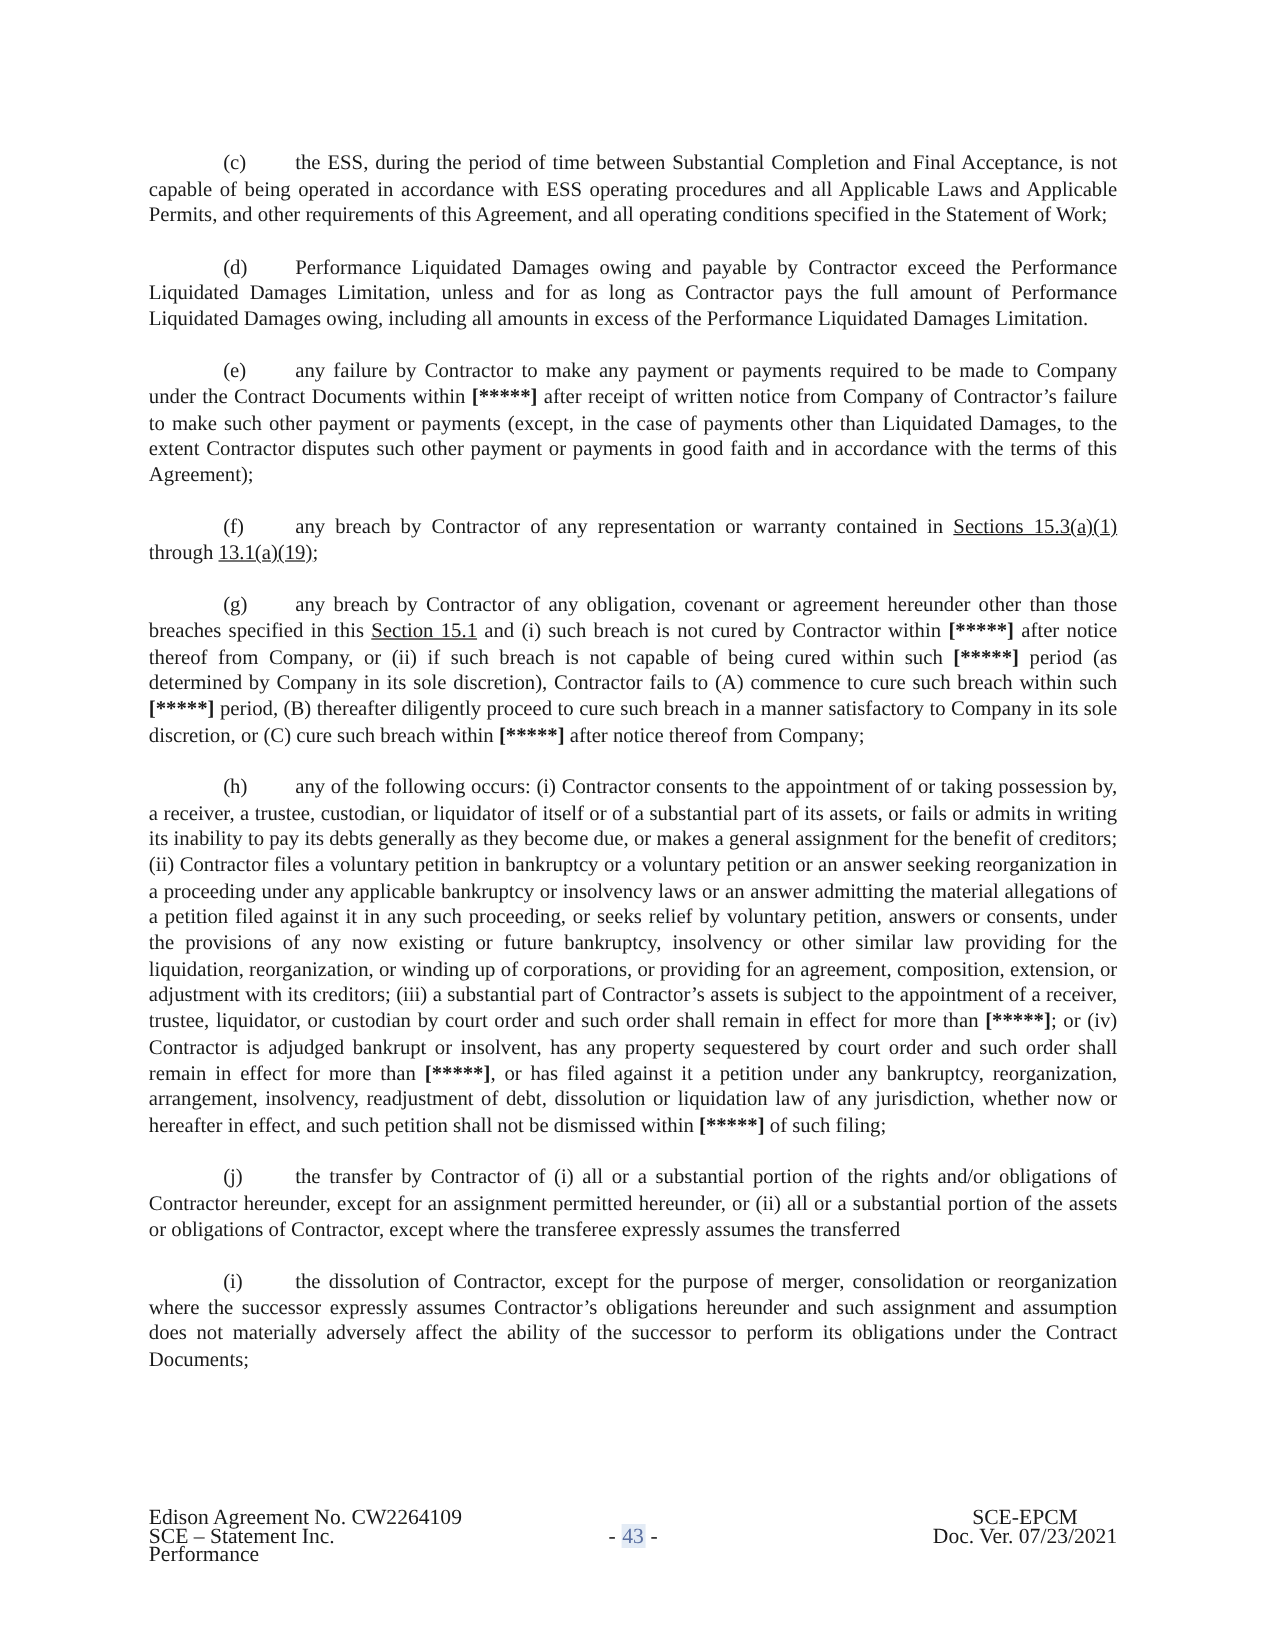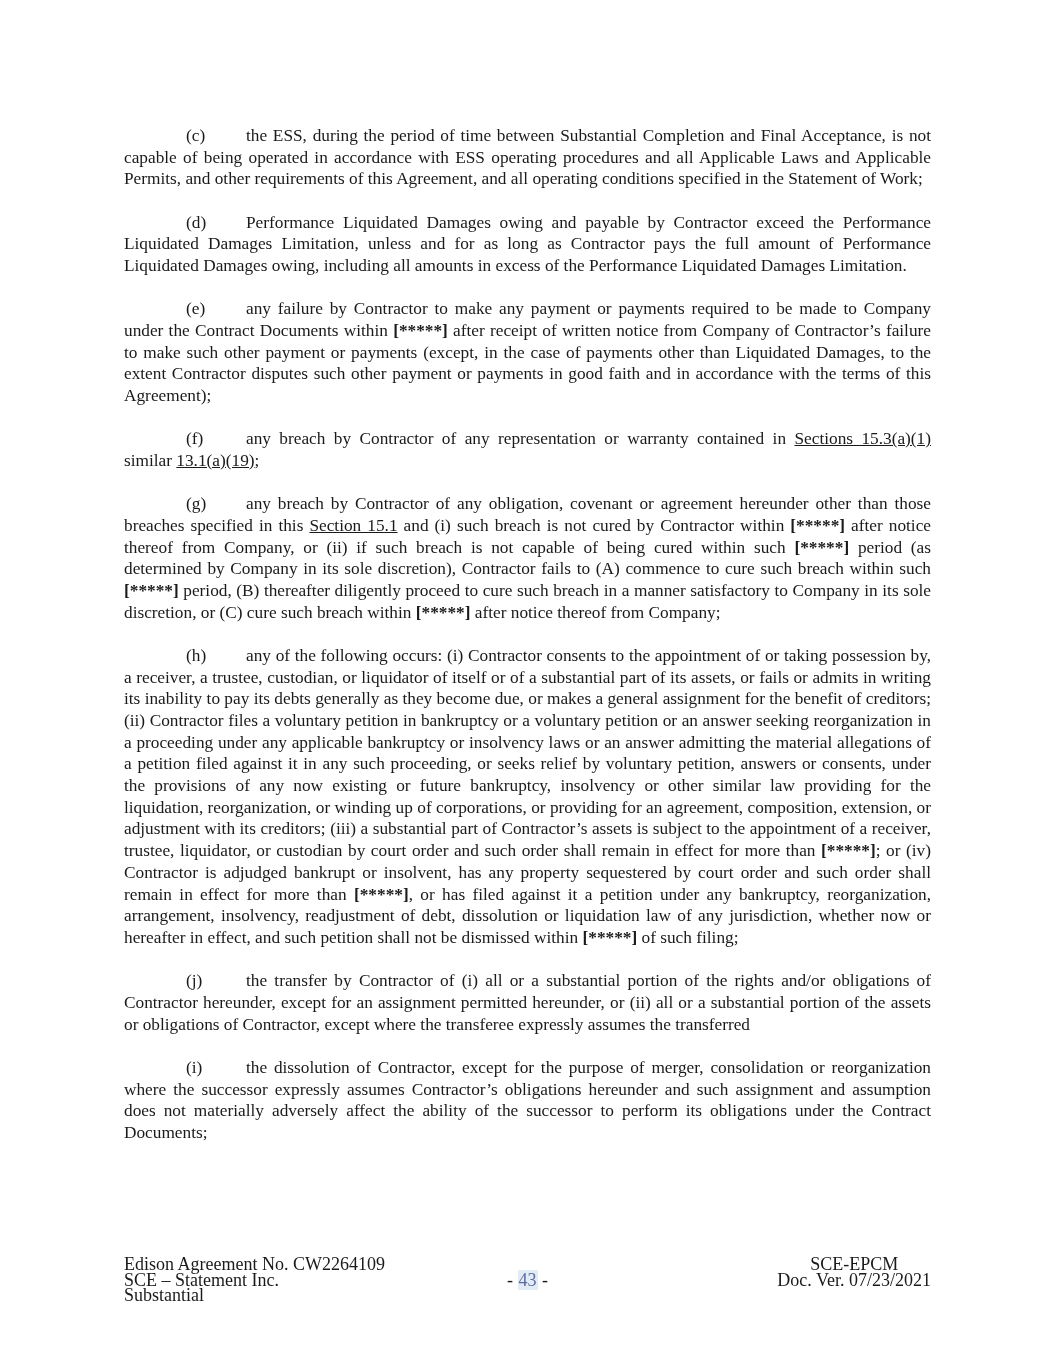--- a/index.html
+++ b/index.html
@@ -27,32 +27,32 @@
   .pgnum { background: #e3ebf5; color: #5a6fa0; padding: 0 1px; }
 </style>
 </head>
 <body>
 
 <div class="page">
   <div class="content" id="doc-body">
       <p class="para"><span class="label">(c)</span><span>the ESS, during the period of time between Substantial Completion and Final Acceptance, is not capable of being operated in accordance with ESS operating procedures and all Applicable Laws and Applicable Permits, and other requirements of this Agreement, and all operating conditions specified in the Statement of Work;</span></p>
       <p class="para"><span class="label">(d)</span><span>Performance Liquidated Damages owing and payable by Contractor exceed the Performance Liquidated Damages Limitation, unless and for as long as Contractor pays the full amount of Performance Liquidated Damages owing, including all amounts in excess of the Performance Liquidated Damages Limitation.</span></p>
       <p class="para"><span class="label">(e)</span><span>any failure by Contractor to make any payment or payments required to be made to Company under the Contract Documents within </span><span class="b">[*****]</span><span> after receipt of written notice from Company of Contractor’s failure to make such other payment or payments (except, in the case of payments other than Liquidated Damages, to the extent Contractor disputes such other payment or payments in good faith and in accordance with the terms of this Agreement);</span></p>
-      <p class="para"><span class="label">(f)</span><span>any breach by Contractor of any representation or warranty contained in </span><span class="u">Sections 15.3(a)(1)</span><span> similar </span><span class="u">13.1(a)(19)</span><span>;</span></p>
+      <p class="para"><span class="label">(f)</span><span>any breach by Contractor of any representation or warranty contained in </span><span class="u">Sections 15.3(a)(1)</span><span> through </span><span class="u">13.1(a)(19)</span><span>;</span></p>
       <p class="para"><span class="label">(g)</span><span>any breach by Contractor of any obligation, covenant or agreement hereunder other than those breaches specified in this </span><span class="u">Section 15.1</span><span> and (i) such breach is not cured by Contractor within </span><span class="b">[*****]</span><span> after notice thereof from Company, or (ii) if such breach is not capable of being cured within such </span><span class="b">[*****]</span><span> period (as determined by Company in its sole discretion), Contractor fails to (A) commence to cure such breach within such </span><span class="b">[*****]</span><span> period, (B) thereafter diligently proceed to cure such breach in a manner satisfactory to Company in its sole discretion, or (C) cure such breach within </span><span class="b">[*****]</span><span> after notice thereof from Company;</span></p>
       <p class="para"><span class="label">(h)</span><span>any of the following occurs: (i) Contractor consents to the appointment of or taking possession by, a receiver, a trustee, custodian, or liquidator of itself or of a substantial part of its assets, or fails or admits in writing its inability to pay its debts generally as they become due, or makes a general assignment for the benefit of creditors; (ii) Contractor files a voluntary petition in bankruptcy or a voluntary petition or an answer seeking reorganization in a proceeding under any applicable bankruptcy or insolvency laws or an answer admitting the material allegations of a petition filed against it in any such proceeding, or seeks relief by voluntary petition, answers or consents, under the provisions of any now existing or future bankruptcy, insolvency or other similar law providing for the liquidation, reorganization, or winding up of corporations, or providing for an agreement, composition, extension, or adjustment with its creditors; (iii) a substantial part of Contractor’s assets is subject to the appointment of a receiver, trustee, liquidator, or custodian by court order and such order shall remain in effect for more than </span><span class="b">[*****]</span><span>; or (iv) Contractor is adjudged bankrupt or insolvent, has any property sequestered by court order and such order shall remain in effect for more than </span><span class="b">[*****]</span><span>, or has filed against it a petition under any bankruptcy, reorganization, arrangement, insolvency, readjustment of debt, dissolution or liquidation law of any jurisdiction, whether now or hereafter in effect, and such petition shall not be dismissed within </span><span class="b">[*****]</span><span> of such filing;</span></p>
       <p class="para"><span class="label">(j)</span><span>the transfer by Contractor of (i) all or a substantial portion of the rights and/or obligations of Contractor hereunder, except for an assignment permitted hereunder, or (ii) all or a substantial portion of the assets or obligations of Contractor, except where the transferee expressly assumes the transferred</span></p>
       <p class="para"><span class="label">(i)</span><span>the dissolution of Contractor, except for the purpose of merger, consolidation or reorganization where the successor expressly assumes Contractor’s obligations hereunder and such assignment and assumption does not materially adversely affect the ability of the successor to perform its obligations under the Contract Documents;</span></p>
     </div>
 
   <div class="footer">
     <div class="left">
       <div>Edison Agreement No. CW2264109</div>
       <div>SCE – Statement Inc.</div>
-      <div>Substantial</div>
+      <div>Performance</div>
     </div>
     <div class="center">
       <span>- </span><span class="pgnum">43</span><span> -</span>
     </div>
     <div class="right">
       <div>SCE-EPCM</div>
       <div>Doc. Ver. 07/23/2021</div>
     </div>
   </div>
 </div>

